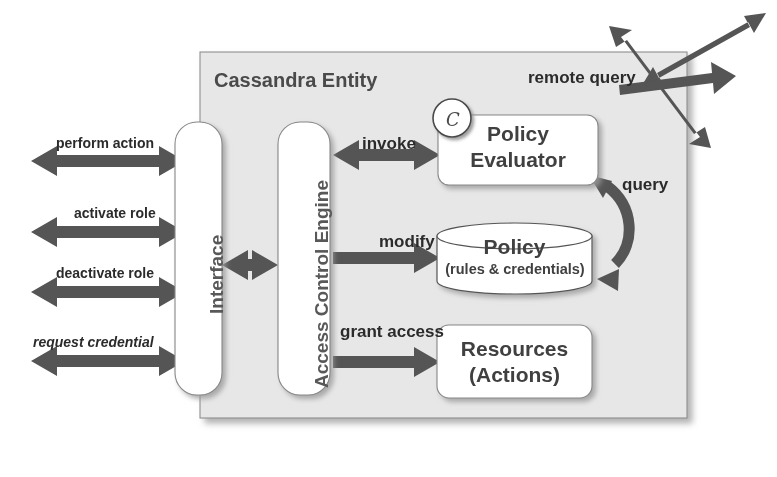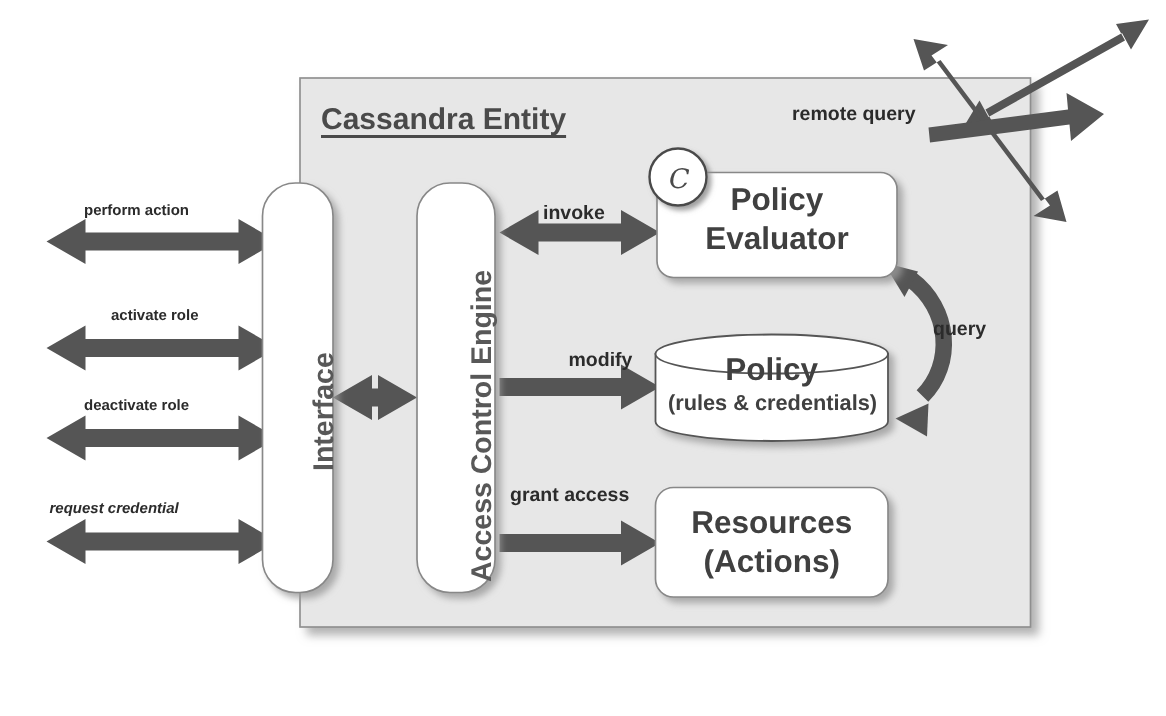--- a/index.html
+++ b/index.html
@@ -22,27 +22,26 @@
     width: 777px;
     height: 477px;
   }
   .lbl {
     position: absolute;
     color: #2b2b2b;
     font-weight: bold;
     white-space: nowrap;
     line-height: 1;
   }
-  .edge-label { font-size: 10px; }
-  .flow-label { font-size: 13px; }
+  .edge-label { font-size: 14px; }
+  .flow-label { font-size: 17px; }
   .panel-title {
     font-size: 20px;
     color: #4a4a4a;
     font-weight: bold;
-    text-decoration: underline;
     text-underline-offset: 4px;
   }
   .node-text {
     position: absolute;
     color: #404040;
     font-weight: bold;
     text-align: center;
     line-height: 1.04;
     white-space: nowrap;
   }
@@ -175,21 +174,21 @@
   <div class="lbl panel-title" style="left:214px; top:70px;">Cassandra Entity</div>
 
   <div class="lbl edge-label" style="left:56px; top:136px;">perform action</div>
   <div class="lbl edge-label" style="left:74px; top:206px;">activate role</div>
   <div class="lbl edge-label" style="left:56px; top:266px;">deactivate role</div>
   <div class="lbl edge-label" style="left:33px; top:335px;font-style:italic;">request credential</div>
 
   <div class="lbl flow-label" style="left:362px; top:135px;">invoke</div>
   <div class="lbl flow-label" style="left:359px; top:233px;padding-left:20px;">modify</div>
   <div class="lbl flow-label" style="left:340px; top:323px;">grant access</div>
-  <div class="lbl flow-label" style="left:622px; top:176px;margin-top:36px;">query</div>
+  <div class="lbl flow-label" style="left:622px; top:176px;">query</div>
   <div class="lbl flow-label" style="left:528px; top:69px;">remote query</div>
 
   <div class="vert-text" style="left:206px; top:314px; transform: rotate(-90deg);">Interface</div>
   <div class="vert-text" style="left:311px; top:388px; transform: rotate(-90deg);">Access Control Engine</div>
 
   <div class="node-text node-big" style="left:438px; top:123px; width:160px;">Policy</div>
   <div class="node-text node-big" style="left:438px; top:149px; width:160px;">Evaluator</div>
 
   <div class="badge-c" style="left:446px; top:109px;">C</div>
 

